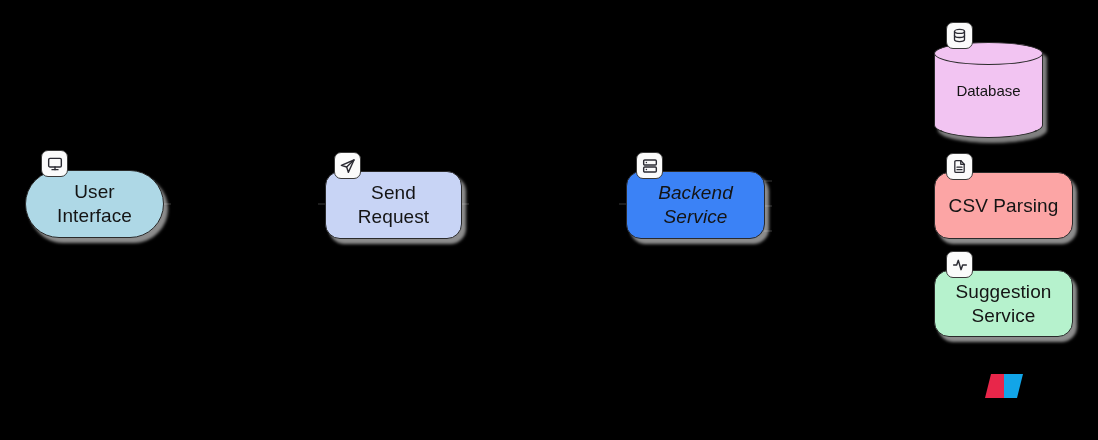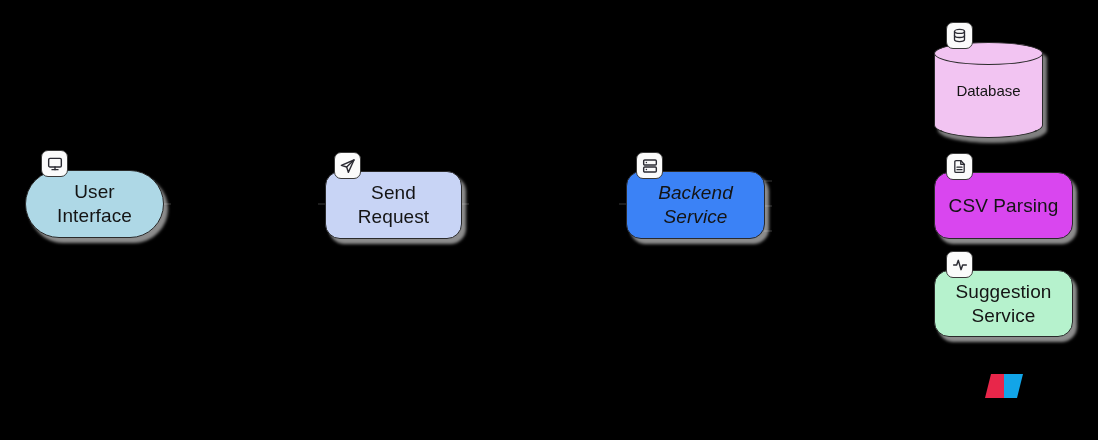--- a/index.html
+++ b/index.html
@@ -164,21 +164,21 @@
     <div class="cyl-label">Database</div>
   </div>
   <div class="badge" style="left:946px; top:22px;">
     <svg width="15" height="15" viewBox="0 0 24 24" fill="none" stroke="#2b2b33" stroke-width="2.1" stroke-linecap="round" stroke-linejoin="round">
       <ellipse cx="12" cy="5.5" rx="8" ry="3.2"></ellipse>
       <path d="M4 5.5 v13 c0 1.8 3.6 3.2 8 3.2 s8 -1.4 8 -3.2 v-13"></path>
       <path d="M4 12 c0 1.8 3.6 3.2 8 3.2 s8 -1.4 8 -3.2"></path>
     </svg>
   </div>
 
-  <div class="node rect" style="left:934px; top:172px; width:139px; height:67px; background:#d946ef;">
+  <div class="node rect" style="left:934px; top:172px; width:139px; height:67px; background:#fca5a5;">
     <span class="label">CSV Parsing</span>
   </div>
   <div class="badge" style="left:946px; top:153px;">
     <svg width="15" height="15" viewBox="0 0 24 24" fill="none" stroke="#2b2b33" stroke-width="2.1" stroke-linecap="round" stroke-linejoin="round">
       <path d="M14 2.5 H6.5 A2 2 0 0 0 4.5 4.5 v15 a2 2 0 0 0 2 2 h11 a2 2 0 0 0 2 -2 V8.5 z"></path>
       <polyline points="14,2.5 14,8.5 20,8.5"></polyline>
       <line x1="8" y1="13" x2="16" y2="13"></line>
       <line x1="8" y1="17" x2="16" y2="17"></line>
     </svg>
   </div>

